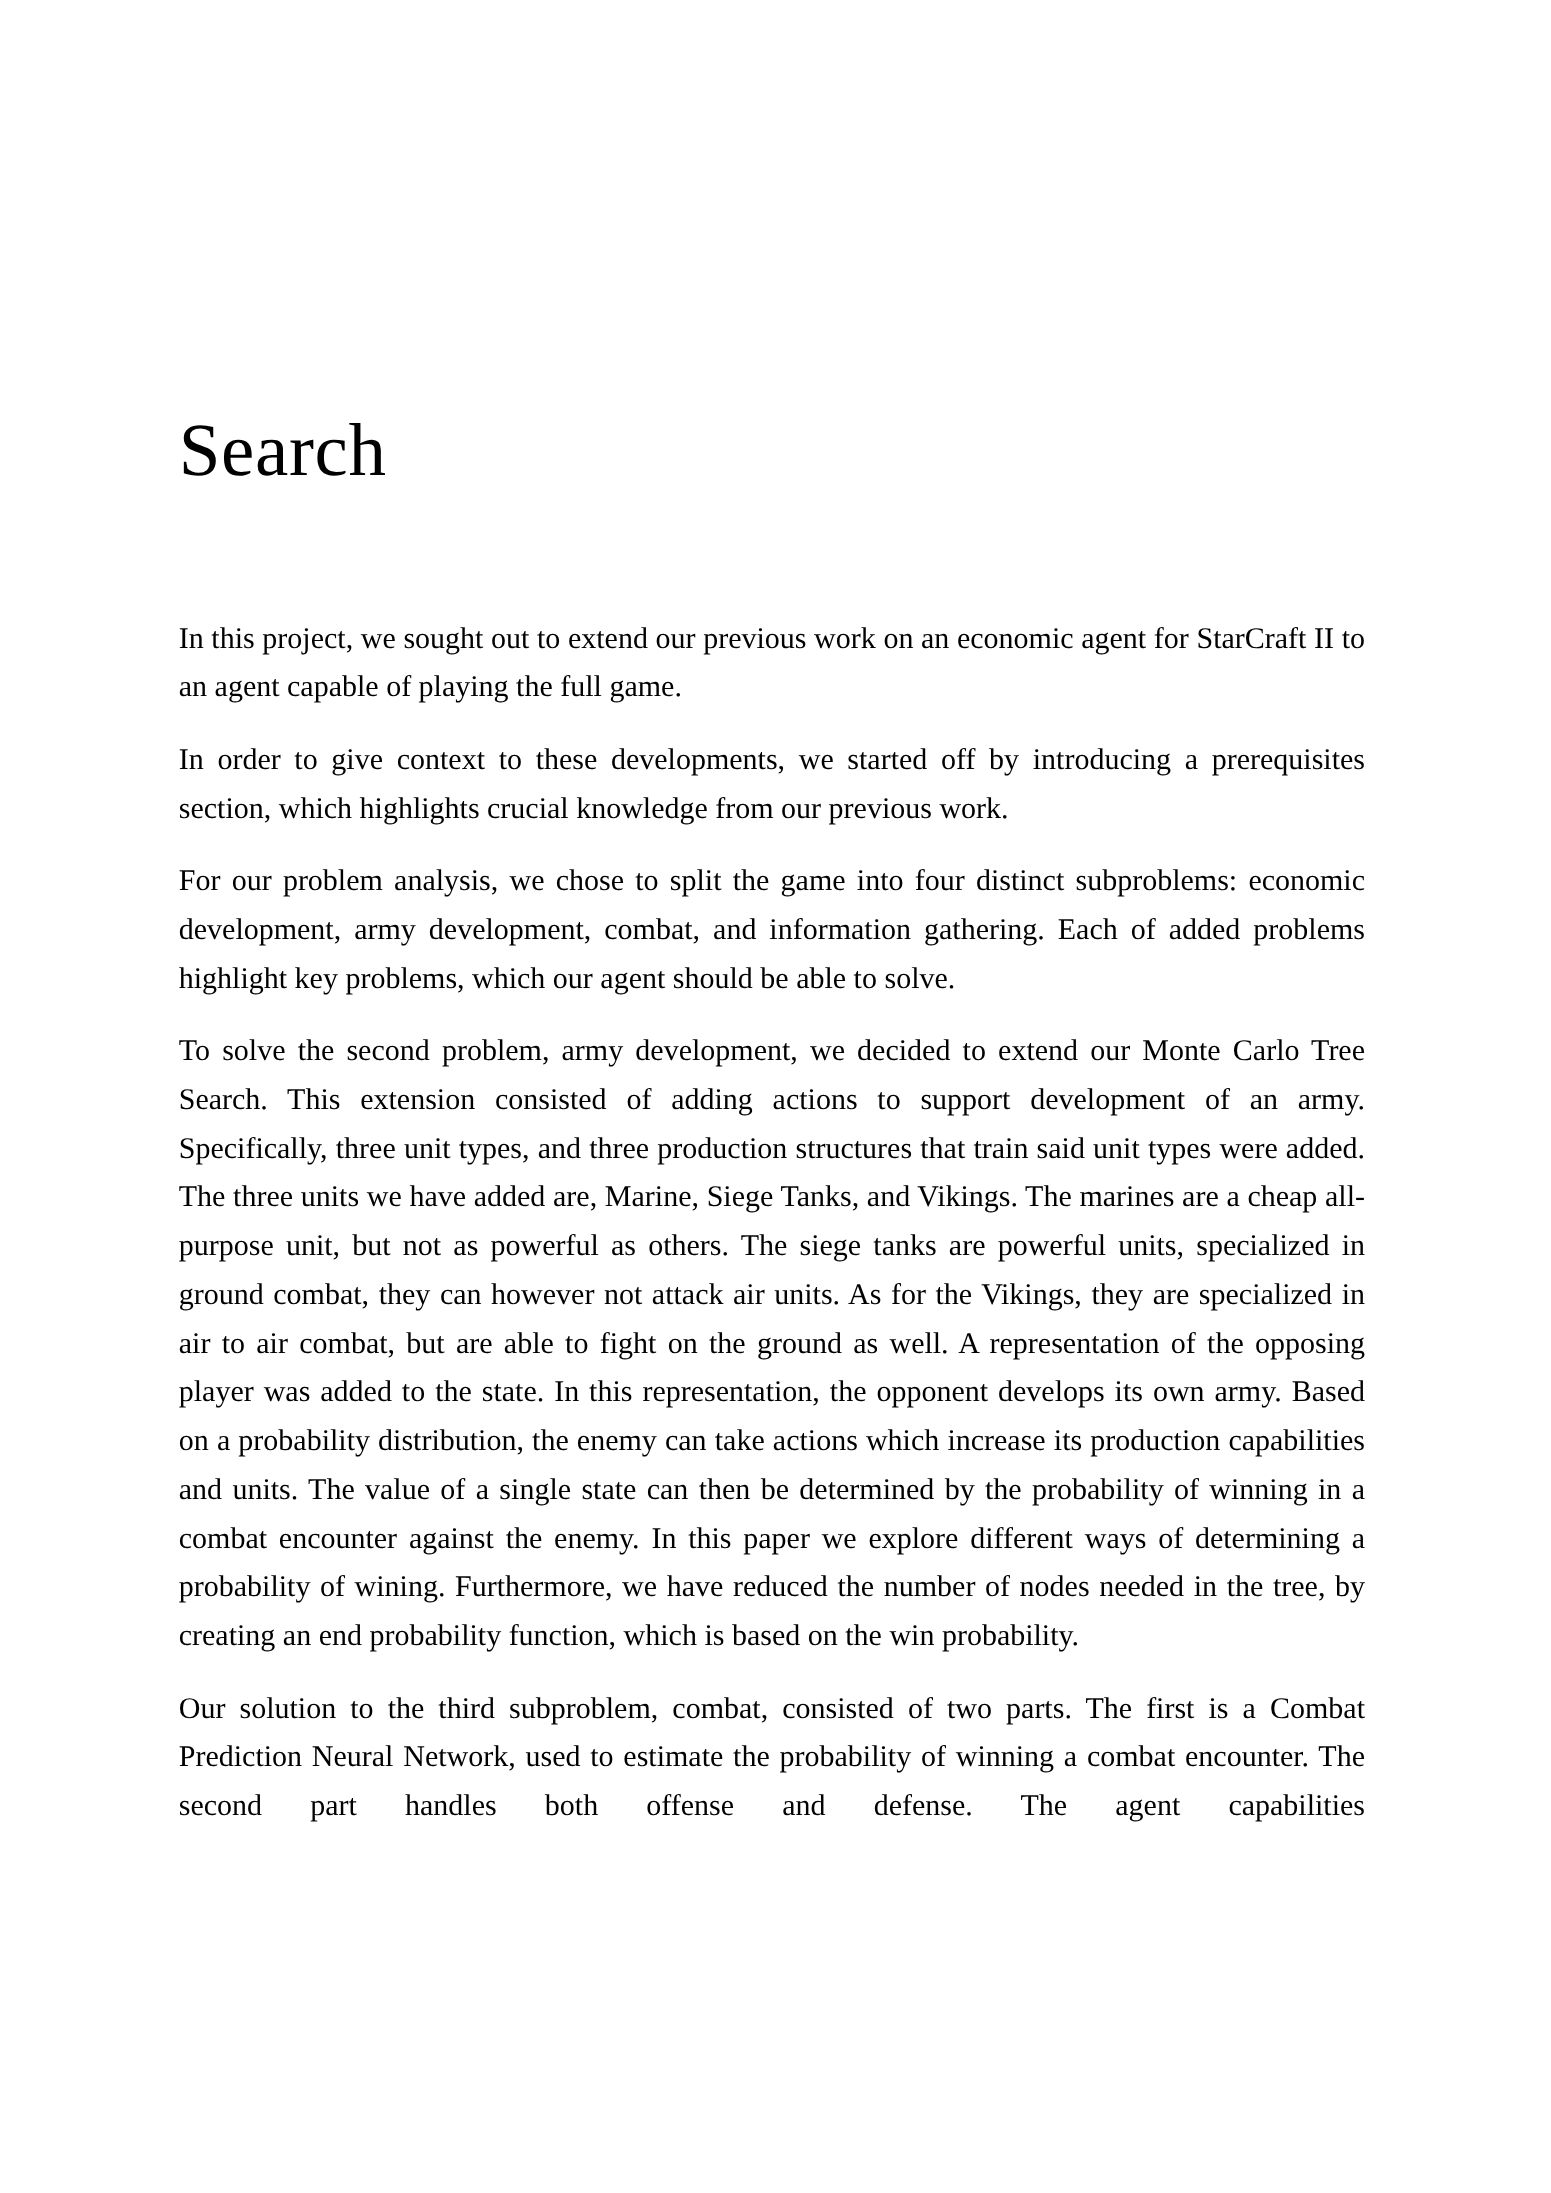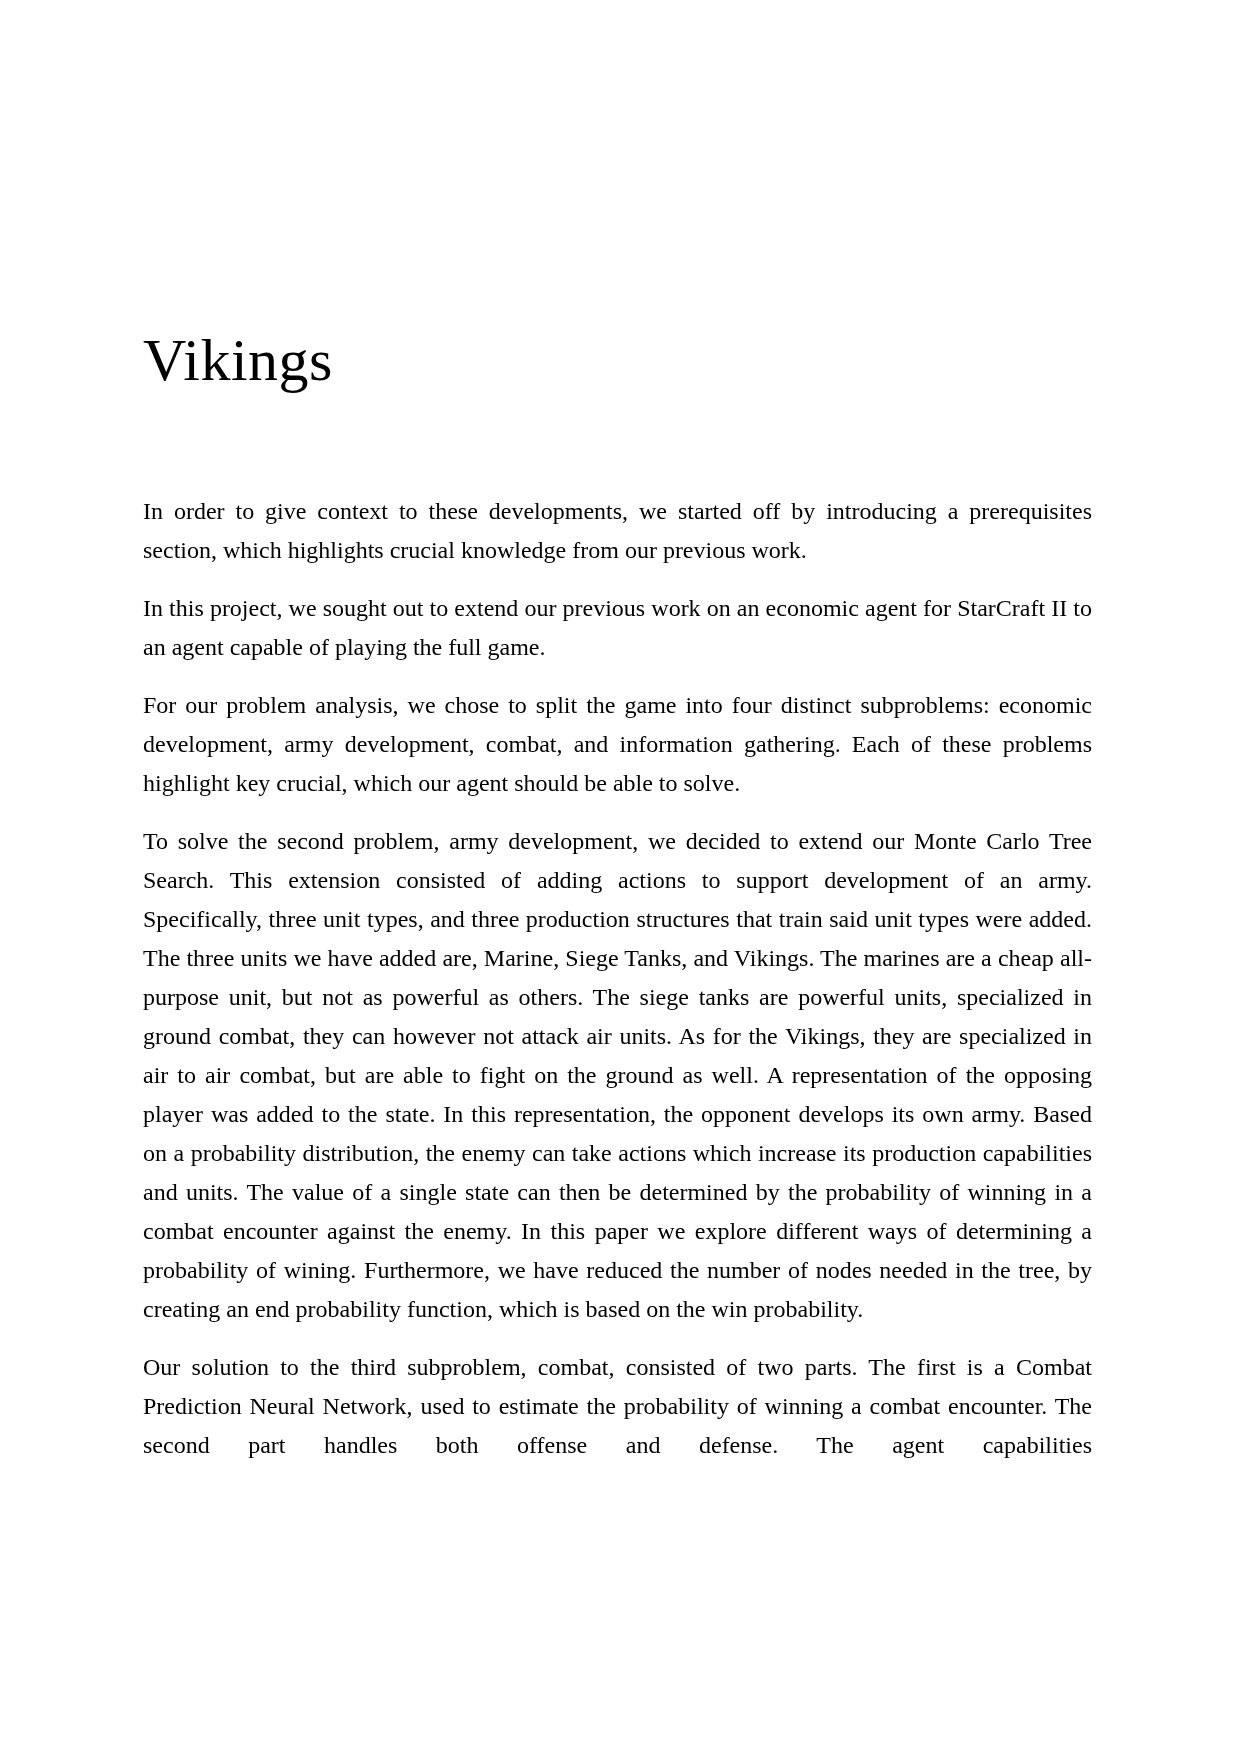--- a/index.html
+++ b/index.html
@@ -45,22 +45,22 @@
   .paragraphs p:last-child {
     text-align-last: justify;
     margin-bottom: 0;
   }
 </style>
 </head>
 <body>
 
 <div class="page">
   <div class="content">
-    <h1 class="chapter-title">Vikings</h1>
+    <h1 class="chapter-title">Search</h1>
     <div class="paragraphs">
+        <p>In this project, we sought out to extend our previous work on an economic agent for StarCraft II to an agent capable of playing the full game.</p>
         <p>In order to give context to these developments, we started off by introducing a prerequisites section, which highlights crucial knowledge from our previous work.</p>
-        <p>In this project, we sought out to extend our previous work on an economic agent for StarCraft II to an agent capable of playing the full game.</p>
-        <p>For our problem analysis, we chose to split the game into four distinct subproblems: economic development, army development, combat, and information gathering. Each of these problems highlight key crucial, which our agent should be able to solve.</p>
+        <p>For our problem analysis, we chose to split the game into four distinct subproblems: economic development, army development, combat, and information gathering. Each of added problems highlight key problems, which our agent should be able to solve.</p>
         <p>To solve the second problem, army development, we decided to extend our Monte Carlo Tree Search. This extension consisted of adding actions to support development of an army. Specifically, three unit types, and three production structures that train said unit types were added. The three units we have added are, Marine, Siege Tanks, and Vikings. The marines are a cheap all-purpose unit, but not as powerful as others. The siege tanks are powerful units, specialized in ground combat, they can however not attack air units. As for the Vikings, they are specialized in air to air combat, but are able to fight on the ground as well. A representation of the opposing player was added to the state. In this representation, the opponent develops its own army. Based on a probability distribution, the enemy can take actions which increase its production capabilities and units. The value of a single state can then be determined by the probability of winning in a combat encounter against the enemy. In this paper we explore different ways of determining a probability of wining. Furthermore, we have reduced the number of nodes needed in the tree, by creating an end probability function, which is based on the win probability.</p>
         <p>Our solution to the third subproblem, combat, consisted of two parts. The first is a Combat Prediction Neural Network, used to estimate the probability of winning a combat encounter. The second part handles both offense and defense. The agent capabilities</p>
       </div>
   </div>
 </div>
 
 </body></html>

